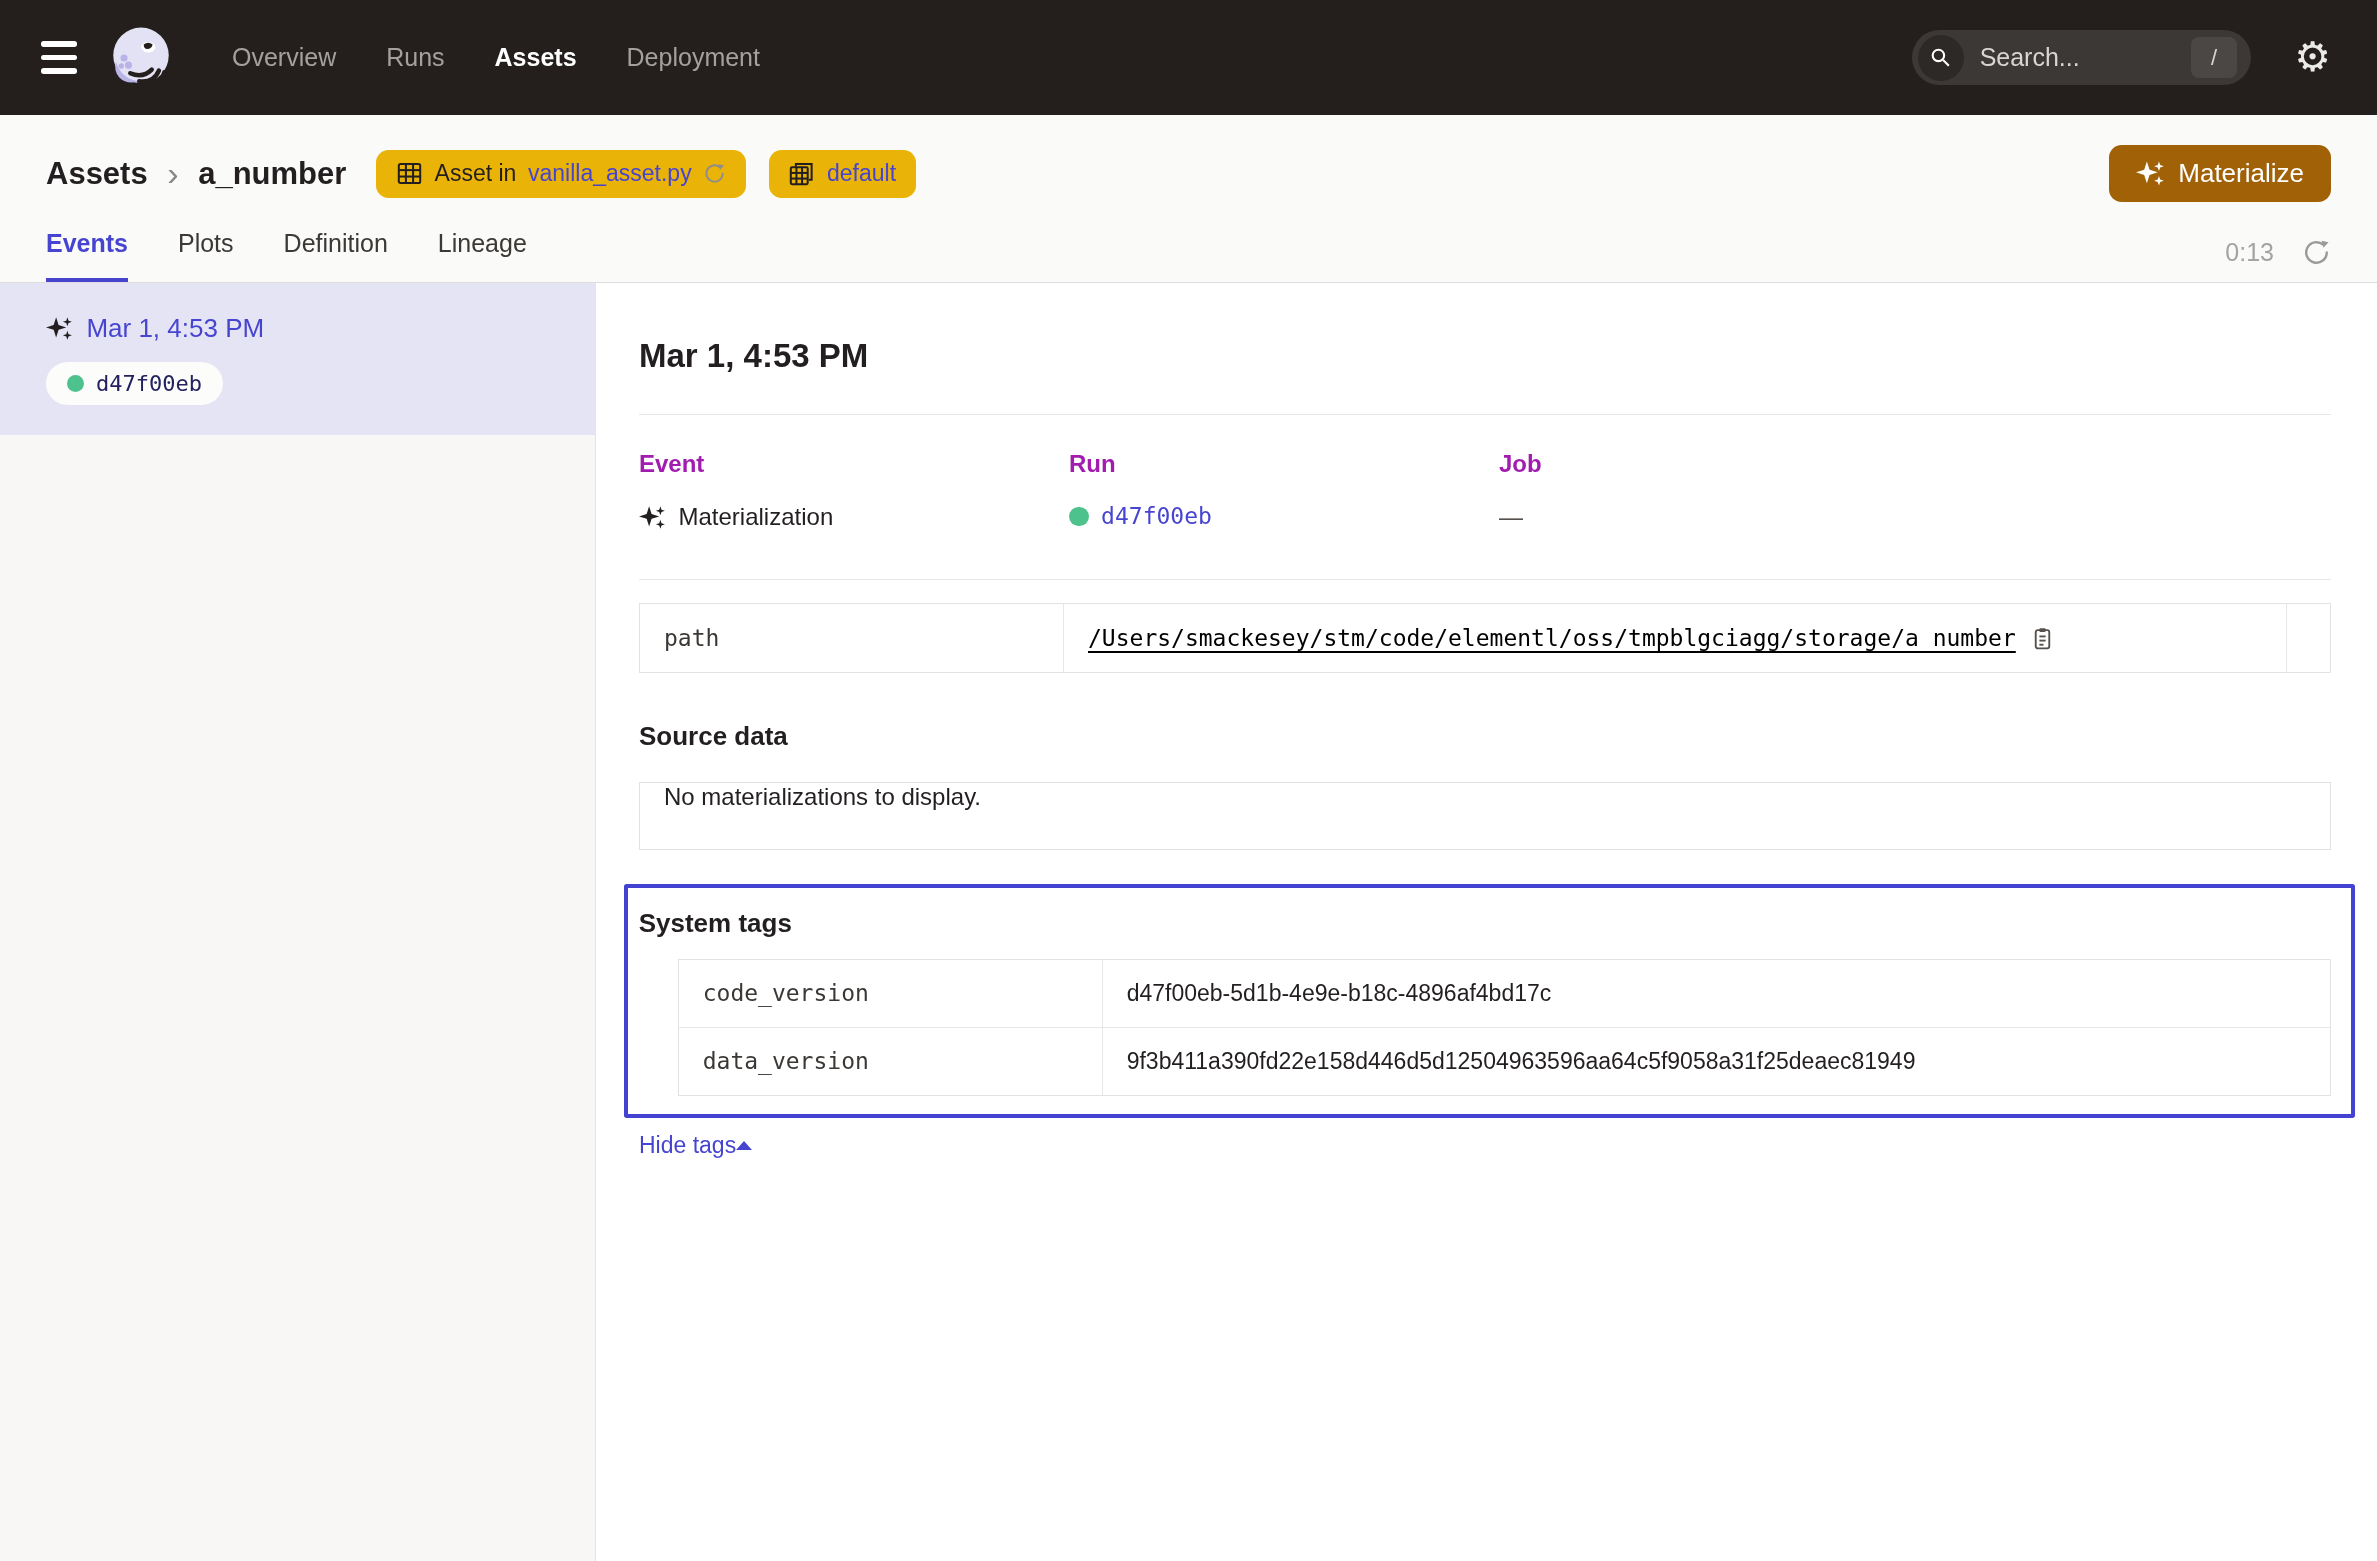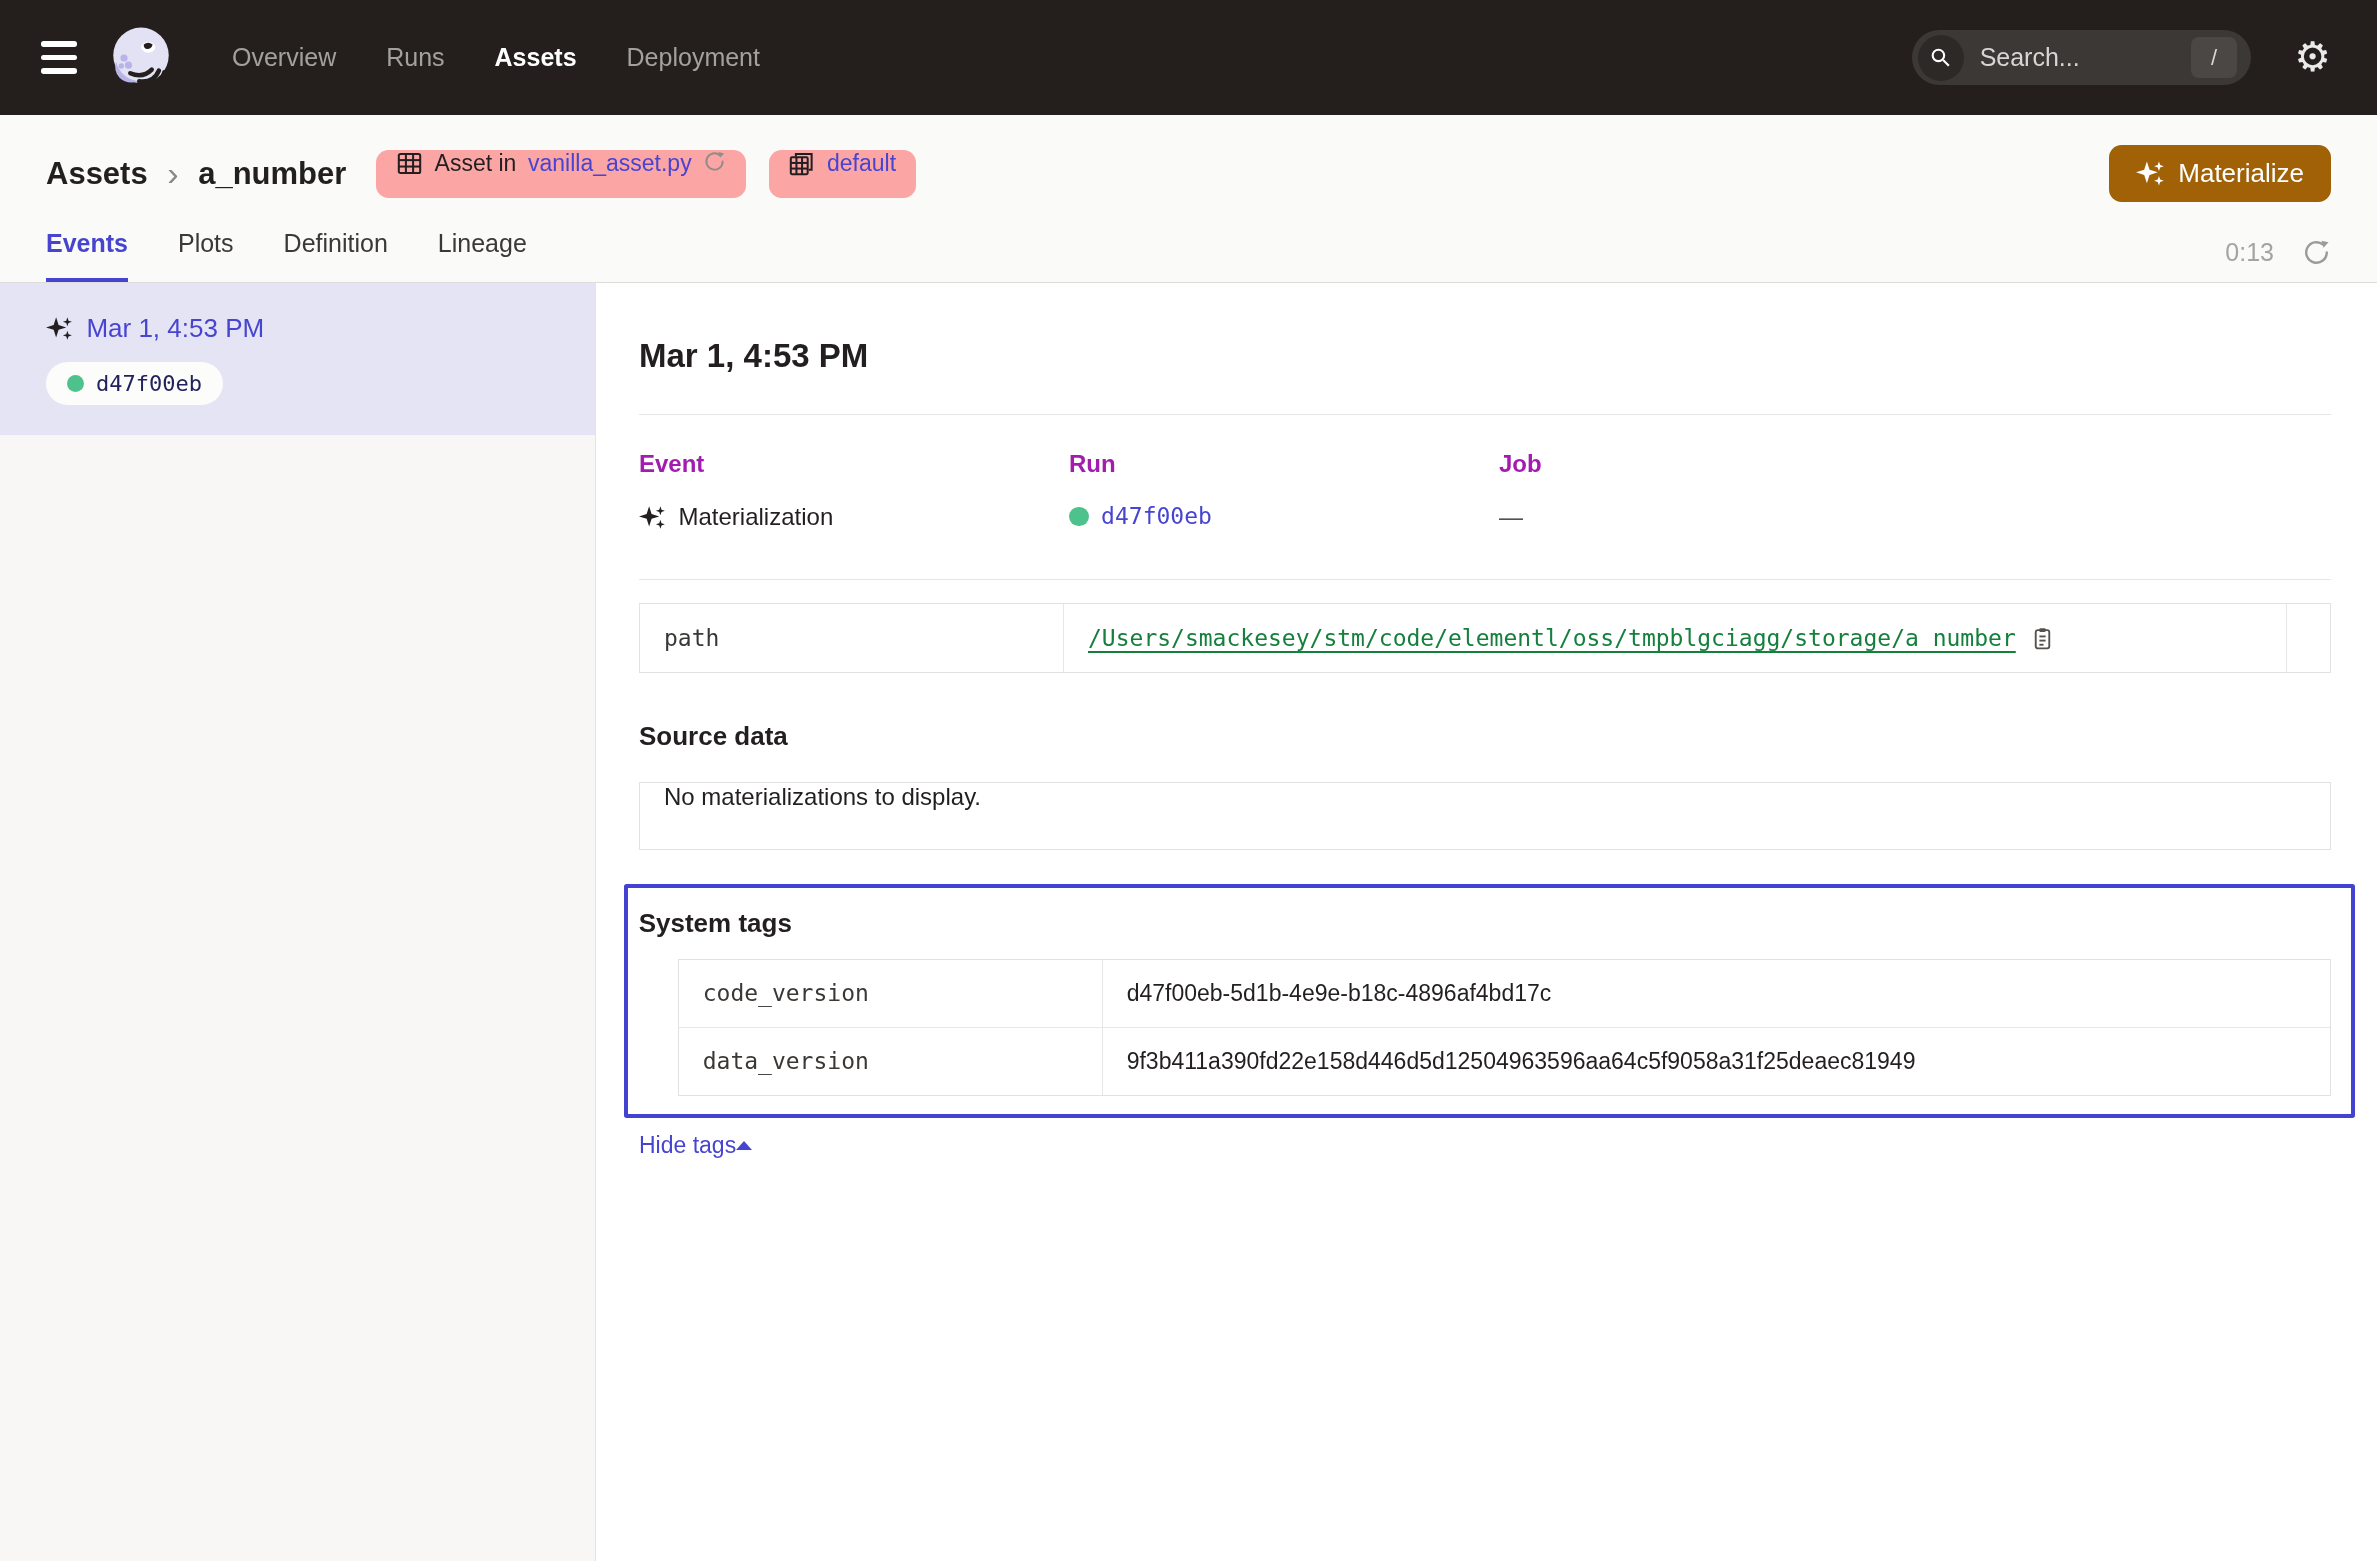--- a/index.html
+++ b/index.html
@@ -26,21 +26,21 @@
   .search-placeholder { flex:1; margin-left:16px; font-size:25px; color:#d8d6d4; }
   .slash-key { width:46px; height:41px; background:#4b4744; border-radius:8px; color:#d8d6d4; font-size:22px; display:flex; align-items:center; justify-content:center; }
   .gear { font-family:"DejaVu Sans",sans-serif; font-size:41px; color:#eceae8; line-height:1; cursor:pointer; }
 
   
   .header { background:#fafaf9; border-bottom:0.9px solid #dedddb; padding:30px 46px 0 46px; flex:0 0 auto; }
   .crumb-row { display:flex; align-items:center; }
   .crumb { font-size:31px; font-weight:bold; color:#231f20; cursor:pointer; }
   .crumb-sep { font-size:34px; color:#8a8886; margin:0 19.6px; font-weight:400; }
   .badges { display:flex; align-items:center; gap:23px; margin-left:30px; }
-  .badge { background:#fca5a5; border-radius:12.5px; height:48px; padding:0 19.6px; display:inline-flex; align-items:flex-start; gap:11.6px; font-size:23px; color:#231f20; cursor:pointer; }
+  .badge { background:#eab308; border-radius:12.5px; height:48px; padding:0 19.6px; display:inline-flex; align-items:center; gap:11.6px; font-size:23px; color:#231f20; cursor:pointer; }
   .badge .blue-link { color:#4745d0; }
   .mini-refresh { color:#8f8d8b; }
   .materialize-btn { margin-left:auto; background:#a16207; color:#fff; height:57px; padding:0 27px; border-radius:12.5px; font-size:26px; font-weight:500; display:flex; align-items:center; gap:13.4px; cursor:pointer; border:none; }
 
   .tabs-row { display:flex; align-items:flex-end; margin-top:27px; }
   .tab { font-size:25px; color:#3c3835; font-weight:500; padding-bottom:19.6px; margin-right:50px; cursor:pointer; border-bottom:4.5px solid transparent; }
   .tab.active { color:#4745d0; font-weight:bold; border-bottom-color:#4745d0; }
   .tabs-right { margin-left:auto; display:flex; align-items:center; gap:28px; color:#a6a4a2; font-size:25px; padding-bottom:14.3px; }
   .tabs-right .refresh-icon { color:#9d9b99; cursor:pointer; }
 
@@ -68,21 +68,21 @@
   .section-title { font-size:26px; font-weight:bold; color:#231f20; }
   .t-meta { margin-top:45px; }
   .t-src { margin-top:48px; }
 
   .kv-table { margin-top:23px; border:0.9px solid #e3e2e0; background:#fff; }
   .kv-row { display:grid; grid-template-columns:423px 1fr 44px; }
   .kv-cell { min-height:68px; display:flex; align-items:center; padding-left:24px; font-size:23px; }
   .kv-key { color:#3a3734; }
   .kv-val { border-left:0.9px solid #e8e7e5; gap:14.3px; }
   .kv-action { border-left:0.9px solid #e8e7e5; padding-left:0; }
-  .path-link { color:#15803d; text-decoration:underline; text-underline-offset:5.4px; cursor:pointer; }
+  .path-link { color:#000000; text-decoration:underline; text-underline-offset:5.4px; cursor:pointer; }
   .copy-icon { color:#55514e; cursor:pointer; flex:0 0 auto; }
 
   .empty-box { margin-top:30px; border:0.9px solid #e3e2e0; height:68px; display:flex; align-items:flex-start; padding-left:24px; font-size:24px; color:#231f20; }
 
   
   .tags-highlight { margin:34px -24px 0 -15px; border:4.5px solid #4342d1; border-radius:2.7px; padding:19.6px 19.6px 18px 10.7px; }
   .tags-table { margin-top:19.6px; border:0.9px solid #e3e2e0; background:#fff;margin-left:39px; }
   .tags-row { display:grid; grid-template-columns:423px 1fr; }
   .tags-row + .tags-row { border-top:0.9px solid #e8e7e5; }
   .tags-cell { min-height:67px; display:flex; align-items:center; padding-left:24px; font-size:23px; }

